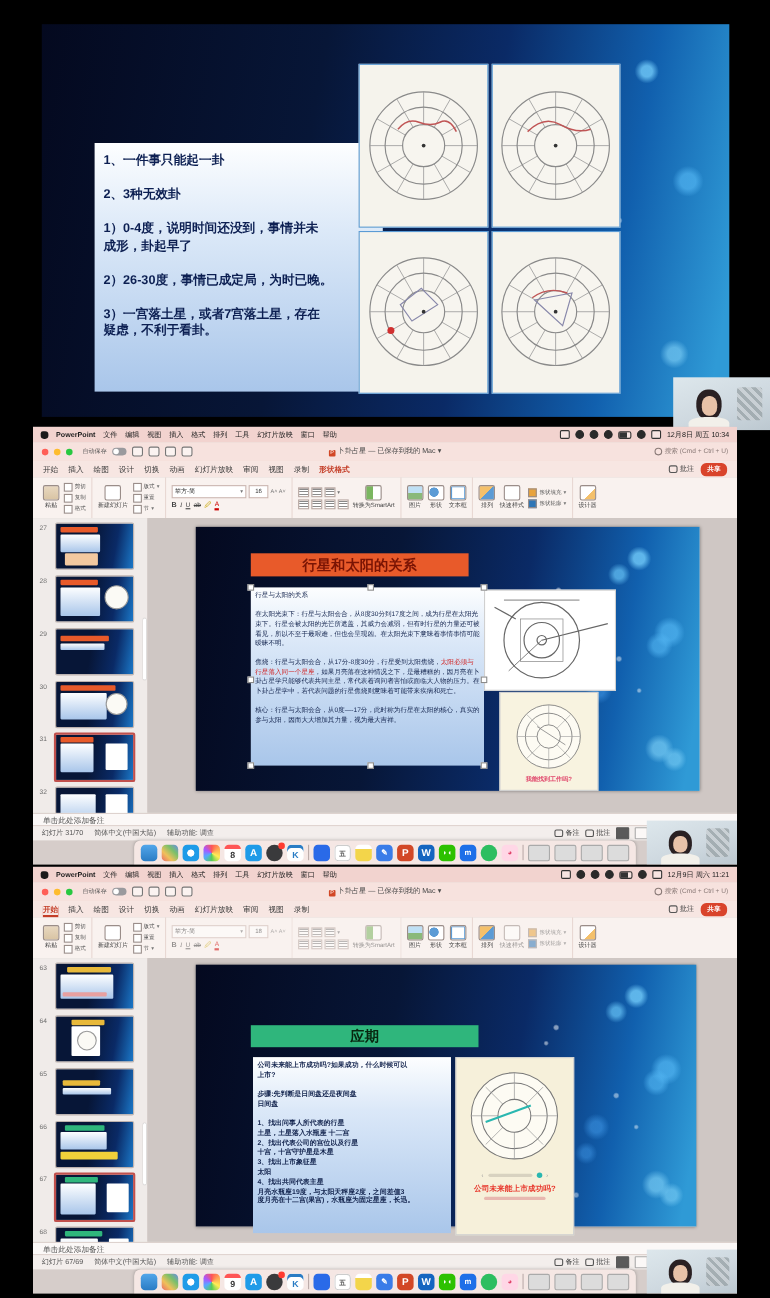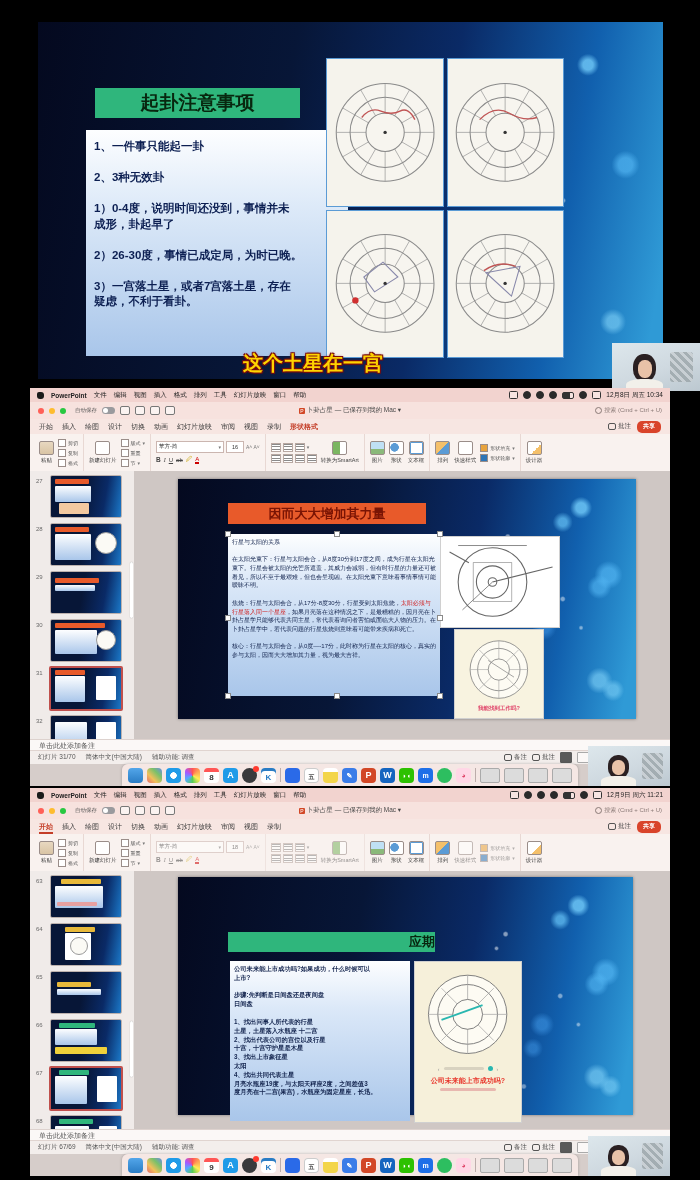--- a/index.html
+++ b/index.html
@@ -120,21 +120,20 @@
       radial-gradient(circle at 70% 30%,rgba(255,255,255,.5) 0 1px,rgba(255,255,255,0) 2.5px),
       radial-gradient(circle at 88% 62%,rgba(255,255,255,.45) 0 1px,rgba(255,255,255,0) 2.5px);}
   .redline{color:#d02020;}
   .win-webcam{position:absolute;right:0;bottom:0;width:82px;height:40px;z-index:30;}
 </style>
 </head>
 <body>
 
 <div id="p1" class="abs">
   <div class="abs slide1 slide-bg">
-    <div class="abs gtitle">起卦注意事项</div>
     <div class="abs bluebox">1、一件事只能起一卦
 
 2、3种无效卦
 
 1）0-4度，说明时间还没到，事情并未
 成形，卦起早了
 
 2）26-30度，事情已成定局，为时已晚。
 
 3）一宫落土星，或者7宫落土星，存在
@@ -204,21 +203,20 @@
               <line x1="10" y1="73" x2="90" y2="27"></line>
             </g>
             <circle cx="50" cy="50" r="33" fill="none" stroke="#8a8a8a"></circle>
             <circle cx="50" cy="50" r="18" fill="#f7f5ef" stroke="#8a8a8a"></circle>
             <path d="M32 40 L64 34 L56 62 Z" fill="none" stroke="#8888aa" stroke-width="1"></path>
             <path d="M30 38 Q44 28 60 34" fill="none" stroke="#c05555" stroke-width="1.2"></path>
             <circle cx="50" cy="50" r="1.6" fill="#333"></circle>
           </svg>
       </div>
     </div>
-    <div class="abs cap1">这个土星在一宫</div>
   </div>
   <div class="abs webcam">
     <div class="stuff"></div>
       <div class="head"></div>
       <div class="face"></div>
       <div class="body"></div>
   </div>
 </div>
 
 <div class="abs screen" id="s1" style="top:388px;height:398px;">
@@ -457,21 +455,21 @@
         <div class="thumb">
             <div class="mbox" style="left:4px;top:6px;width:32px;height:26px;"></div>
             <div class="mcard" style="right:5px;top:6px;width:20px;height:26px;background:#fff;"></div>
           </div>
         </div>
       <div class="sb-scroll"></div>
     </div>
     <div class="canvas">
       <div class="pslide slide-bg" style="left:44px;top:8px;width:458px;height:240px;">
         <div class="glow"></div>
-        <div class="ptitle" style="left:50px;top:24px;width:198px;height:21px;background:#e85a2a;color:#7a1404;font-size:13px;line-height:21px;">因而大大增加其力量</div>
+        <div class="ptitle" style="left:50px;top:24px;width:198px;height:21px;background:#e85a2a;color:#7a1404;font-size:13px;line-height:21px;">行星和太阳的关系</div>
         <div class="ptb" style="left:50px;top:55px;width:204px;height:154px;font-size:6px;line-height:1.45;padding:4px;">
           <span>行星与太阳的关系</span><br><br>
           <span>在太阳光束下：行星与太阳会合，从8度30分到17度之间，成为行星在太阳光束下。行星会被太阳的光芒所遮盖，其威力会减弱，但有时行星的力量还可被看见，所以不至于最艰难，但也会呈现凶。在太阳光束下意味着事情事情可能暧昧不明。</span><br><br>
           <span>焦烧：行星与太阳会合，从17分-8度30分，行星受到太阳焦烧，</span><span class="redline">太阳必须与行星落入同一个星座</span><span>，如果月亮落在这种情况之下，是最糟糕的，因月亮在卜卦占星学只能够代表共同主星，常代表着询问者害怕或面临大人物的压力。在卜卦占星学中，若代表问题的行星焦烧则意味着可能带来疾病和死亡。</span><br><br>
           <span>核心：行星与太阳会合，从0度—-17分，此时称为行星在太阳的核心，真实的参与太阳，因而大大增加其力量，视为最大吉祥。</span>
           <div class="handle" style="left:-3px;top:-3px;"></div>
           <div class="handle" style="left:50%;top:-3px;"></div>
           <div class="handle" style="right:-3px;top:-3px;"></div>
           <div class="handle" style="left:-3px;top:50%;"></div>
           <div class="handle" style="right:-3px;top:50%;"></div>
@@ -824,21 +822,21 @@
             <div class="mbar" style="left:8px;top:3px;width:34px;background:#2fb67c;"></div>
             <div class="mbox" style="left:4px;top:10px;width:34px;height:24px;"></div>
             <div class="mcard" style="right:4px;top:10px;width:18px;height:24px;background:#fff;"></div>
           </div>
         </div>
       <div class="sb-scroll" style="top:58%;"></div>
     </div>
     <div class="canvas">
       <div class="pslide slide-bg" style="left:44px;top:6px;width:455px;height:238px;">
         <div class="glow"></div>
-        <div class="ptitle gtitle" style="left:50px;top:55px;width:207px;height:20px;font-size:13px;line-height:20px;text-align:right;">应期</div>
+        <div class="ptitle gtitle" style="left:50px;top:55px;width:207px;height:20px;font-size:13px;line-height:20px;">应期</div>
         <div class="ptb" style="left:52px;top:84px;width:172px;height:152px;font-size:6.3px;line-height:1.4;padding:4px;white-space:pre-line;font-weight:600;">公司未来能上市成功吗?如果成功，什么时候可以
 上市?
 
 步骤:先判断是日间盘还是夜间盘
 日间盘
 
 1、找出问事人所代表的行星
 土星，土星落入水瓶座 十二宫
 2、找出代表公司的宫位以及行星
 十宫，十宫守护星是木星

